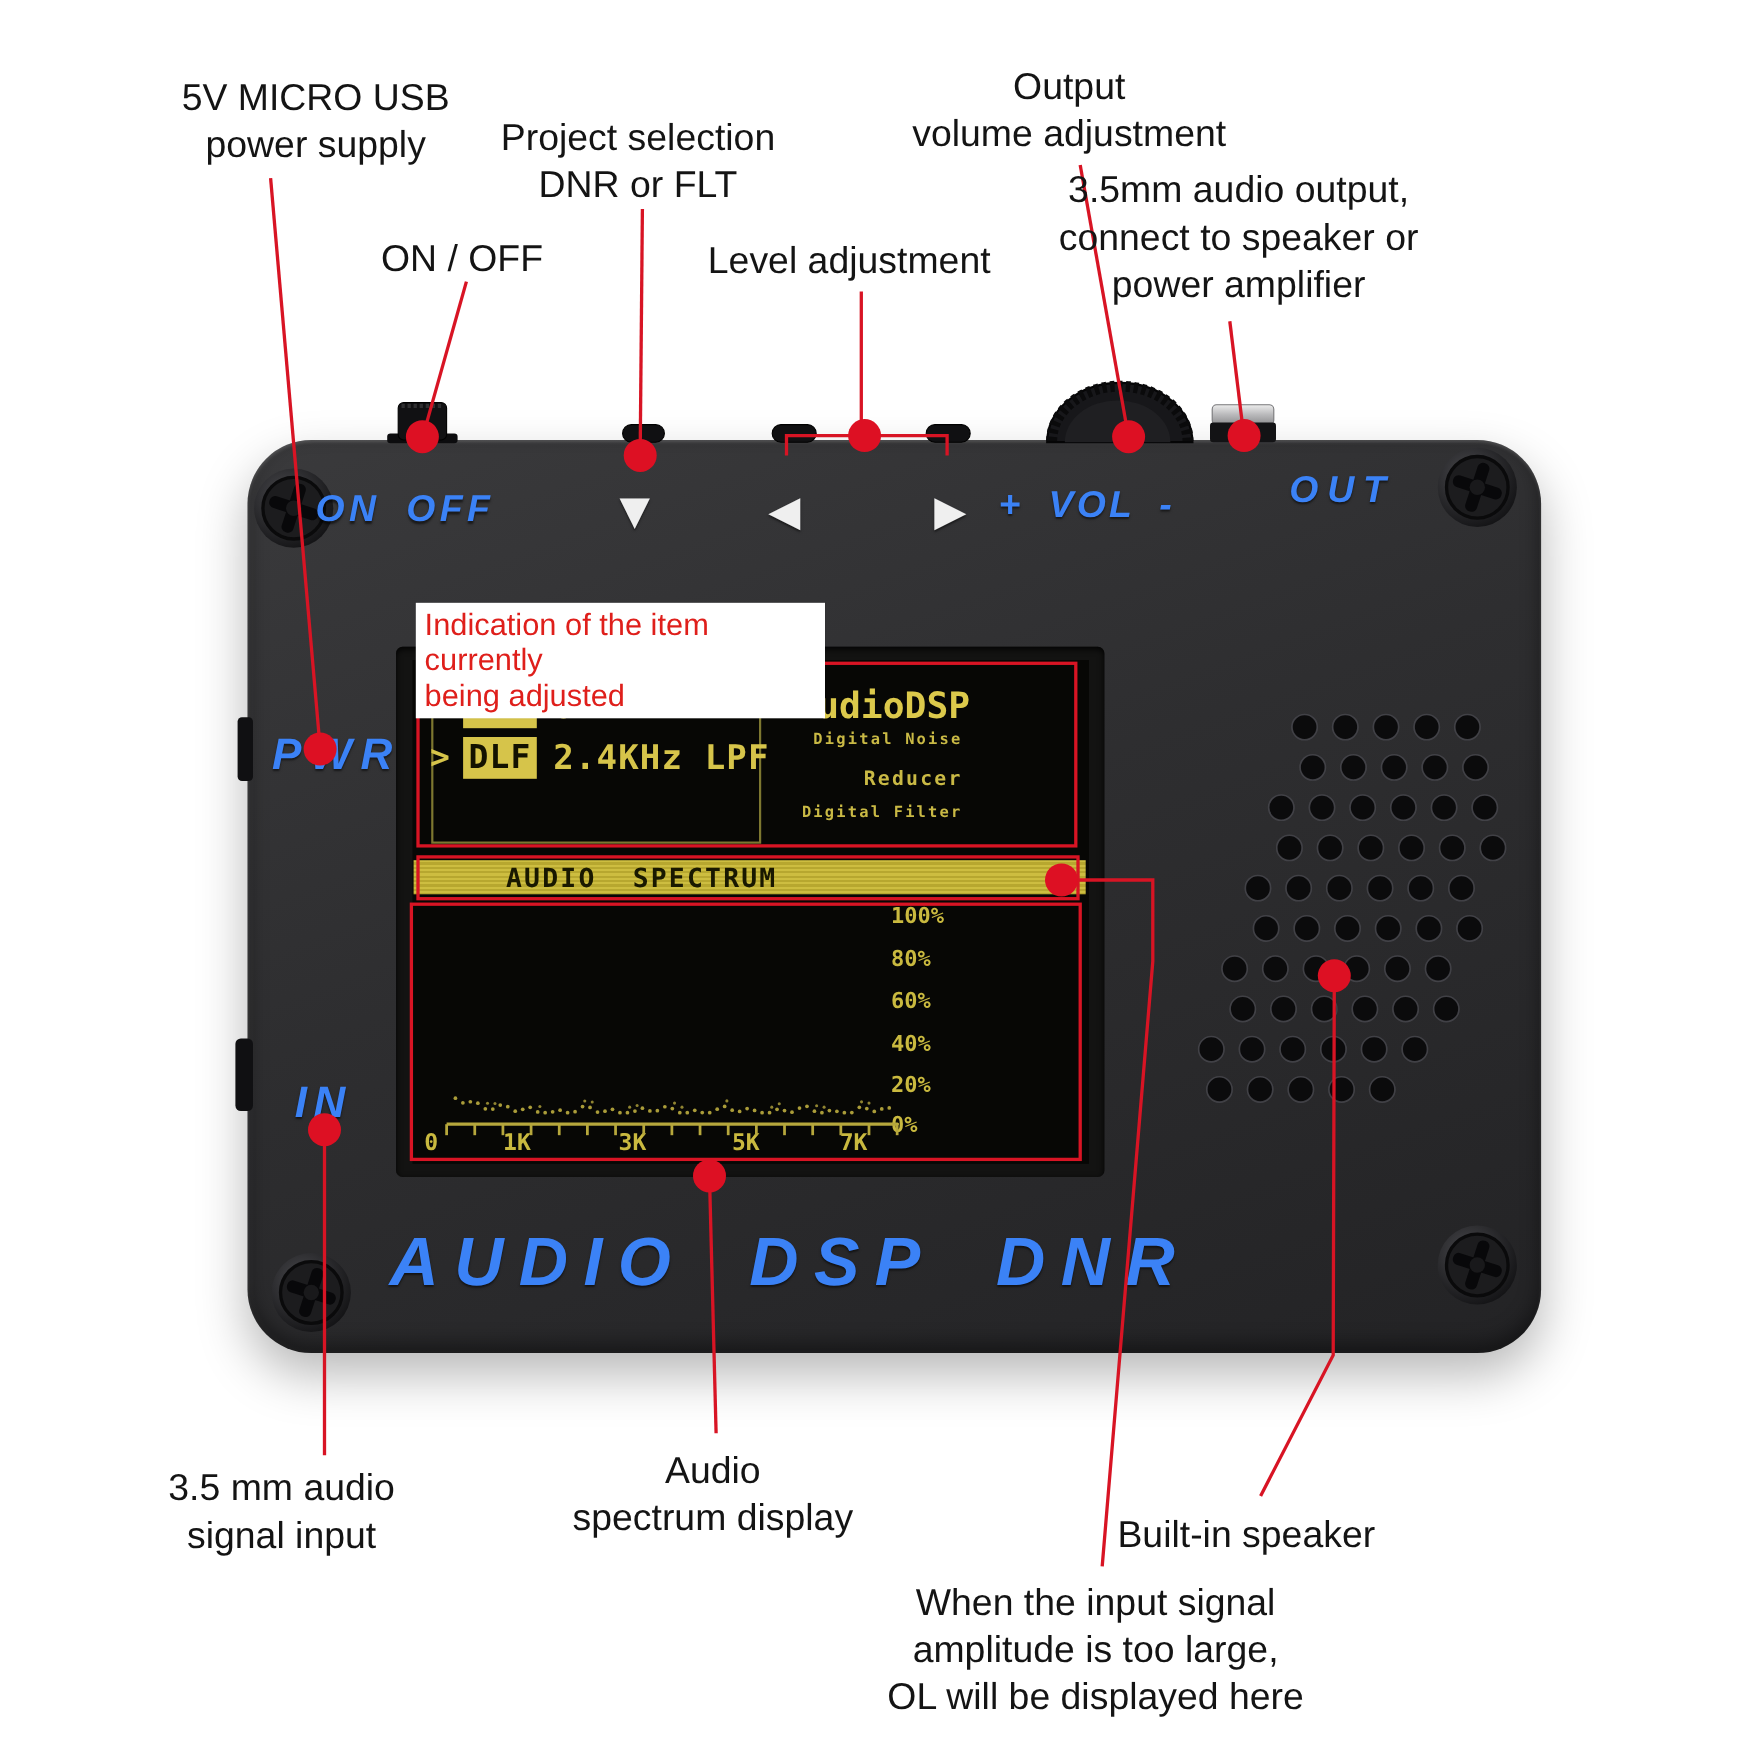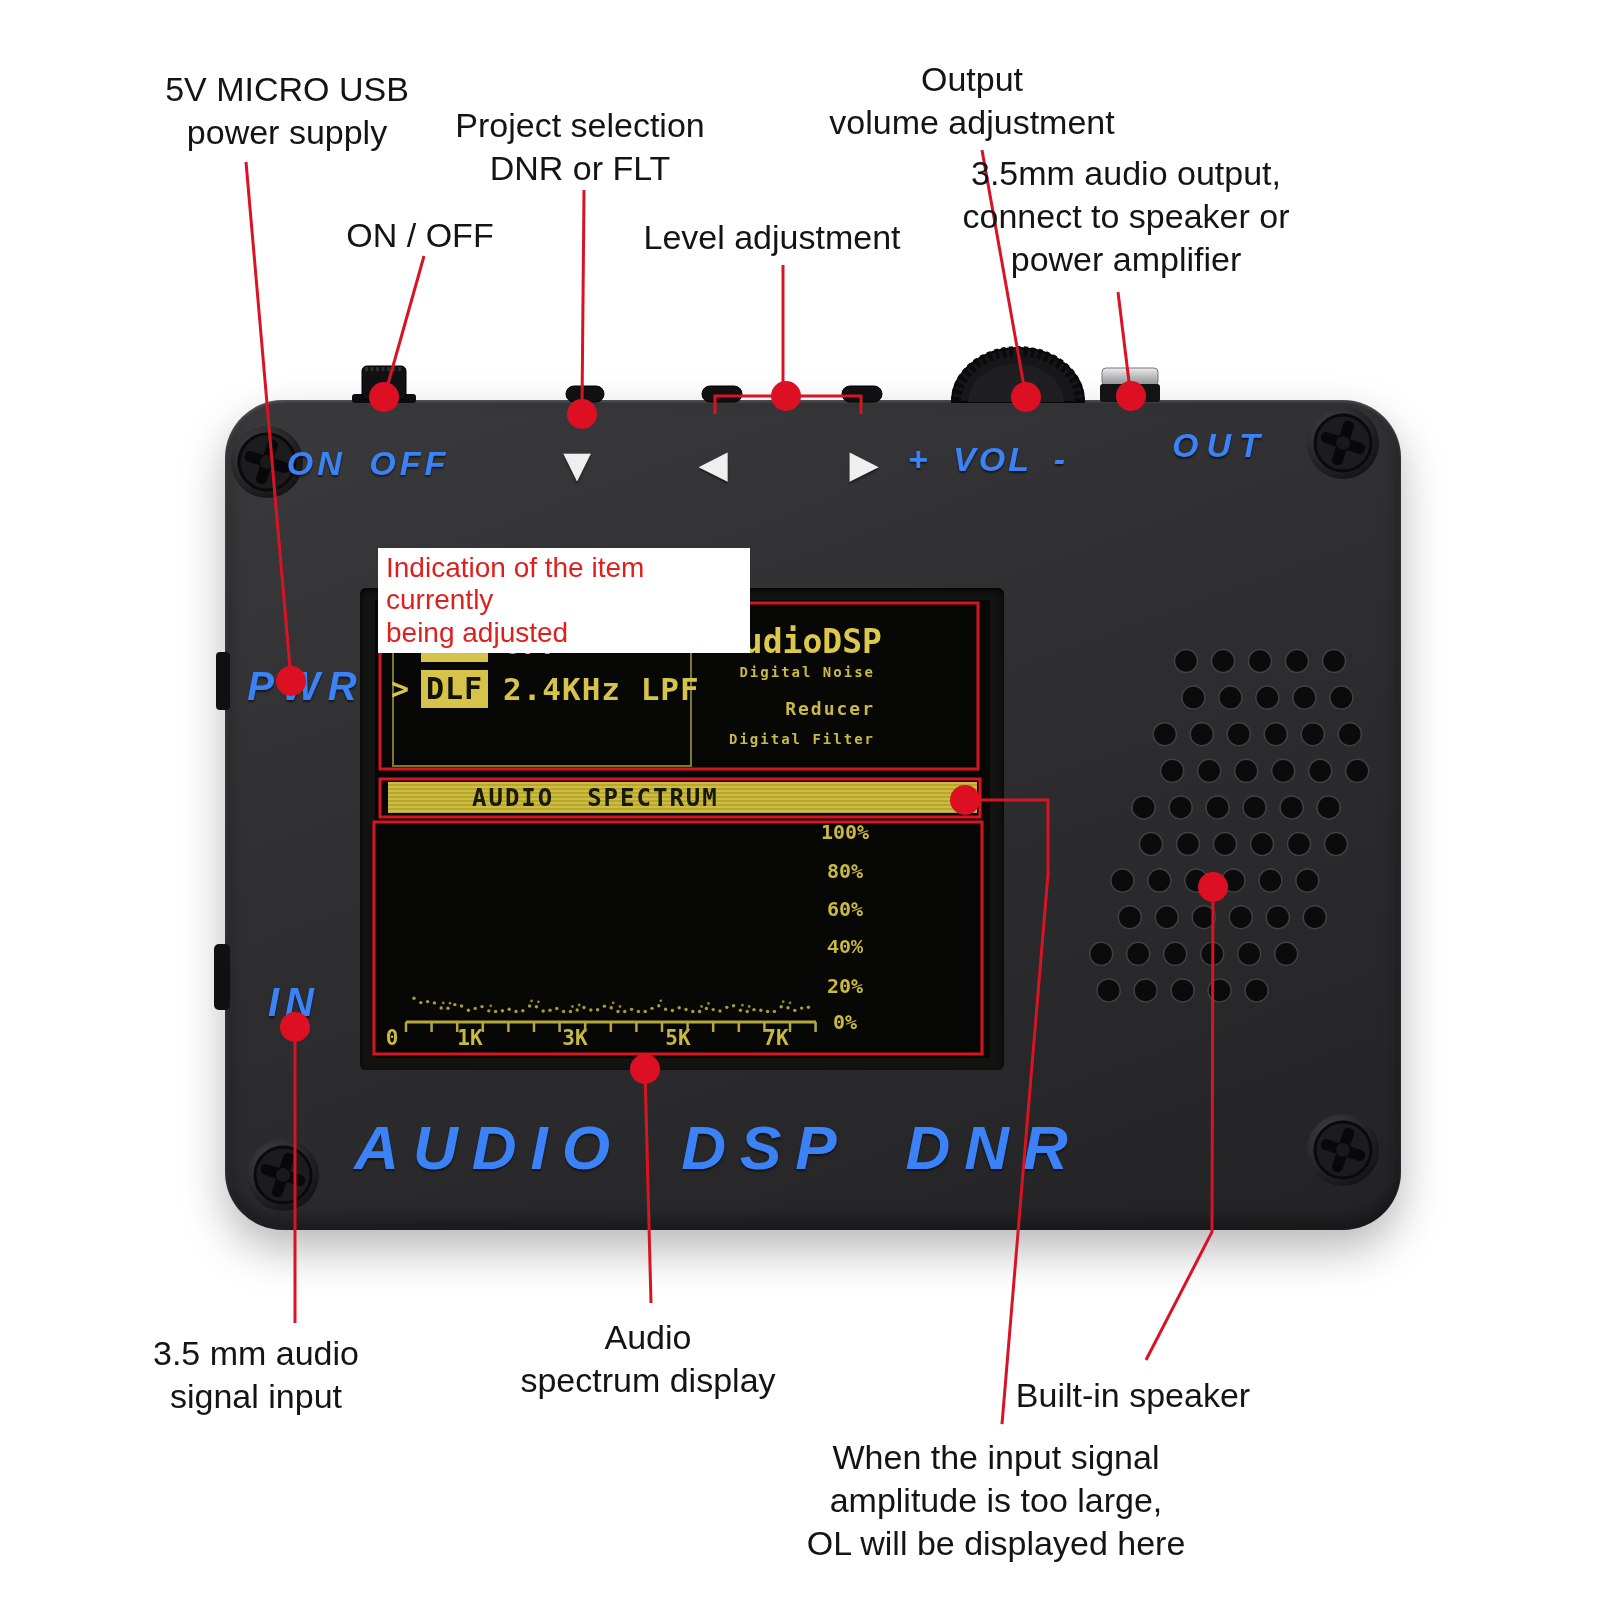--- a/index.html
+++ b/index.html
@@ -28,24 +28,24 @@
   
   .screen-bezel{position:absolute;left:360px;top:588px;width:644px;height:482px;background:#131312;
        border-radius:6px;box-shadow:inset 0 2px 6px rgba(0,0,0,0.9);}
   .screen{position:absolute;left:375px;top:600px;width:615px;height:458px;background:#070705;overflow:hidden;}
   .menu-box{position:absolute;left:17px;top:11px;width:296px;height:152px;border:2px solid #7d7730;}
   .chip{position:absolute;left:46px;background:#d6c44a;color:#131200;
        font:bold 30px/38px "DejaVu Sans Mono",monospace;padding:0 5px;letter-spacing:1px;}
   .mval{position:absolute;left:128px;color:#d6c44a;font:bold 31px/38px "DejaVu Sans Mono",monospace;letter-spacing:1px;white-space:pre;}
   .mcur{position:absolute;left:16px;color:#d6c44a;font:bold 30px/38px "DejaVu Sans Mono",monospace;}
   .brand{position:absolute;left:348px;width:152px;text-align:right;color:#dcc94b;font-family:"DejaVu Sans Mono",monospace;}
-  .spec-bar{position:absolute;left:13px;top:182px;width:589px;height:31px;
-       background:repeating-linear-gradient(180deg,#cdbd40 0 2px,#b7a72f 2px 4px);}
+  .spec-bar{position:absolute;left:1px;top:182px;width:589px;height:31px;
+       background:repeating-linear-gradient(180deg,#cdbd40 0 2px,#b7a72f 2px 4px);padding-left:22px;}
   .spec-bar span{position:absolute;left:84px;top:2px;color:#191800;font:bold 24px/28px "DejaVu Sans Mono",monospace;letter-spacing:2px;white-space:pre;}
-  .pct{position:absolute;left:435px;width:70px;text-align:center;color:#c9b93f;font:bold 20px/20px "DejaVu Sans Mono",monospace;}
+  .pct{position:absolute;left:435px;width:70px;text-align:left;color:#c9b93f;font:bold 20px/20px "DejaVu Sans Mono",monospace;}
   .fx{position:absolute;transform:translateX(-50%);width:70px;text-align:center;color:#c9b93f;font:bold 21px/21px "DejaVu Sans Mono",monospace;top:428px;}
 
   svg.layer{position:absolute;left:0;top:0;width:1600px;height:1600px;pointer-events:none;}
 </style>
 </head>
 <body>
 
 <div class="canvas">
 
   <div class="device"></div>
@@ -64,21 +64,21 @@
     <div class="brand" style="top:98px;font-size:18px;font-weight:bold;letter-spacing:2px;color:#c9b945;">Reducer</div>
     <div class="brand" style="top:131px;font-size:14px;font-weight:bold;letter-spacing:2px;color:#c9b945;">Digital Filter</div>
 
     <div class="spec-bar">
       <span>AUDIO  SPECTRUM</span>
     </div>
 
     <div class="pct" style="top:222px;">100%</div>
     <div class="pct" style="top:261px;">80%</div>
     <div class="pct" style="top:299px;">60%</div>
-    <div class="pct" style="top:338px;font-family:Liberation Mono, monospace;">40%</div>
+    <div class="pct" style="top:338px;">40%</div>
     <div class="pct" style="top:376px;">20%</div>
     <div class="pct" style="top:412px;">0%</div>
 
     <div class="fx" style="left:17px;">0</div>
     <div class="fx" style="left:95px;">1K</div>
     <div class="fx" style="left:200px;">3K</div>
     <div class="fx" style="left:303px;">5K</div>
     <div class="fx" style="left:401px;">7K</div>
   </div>
 

